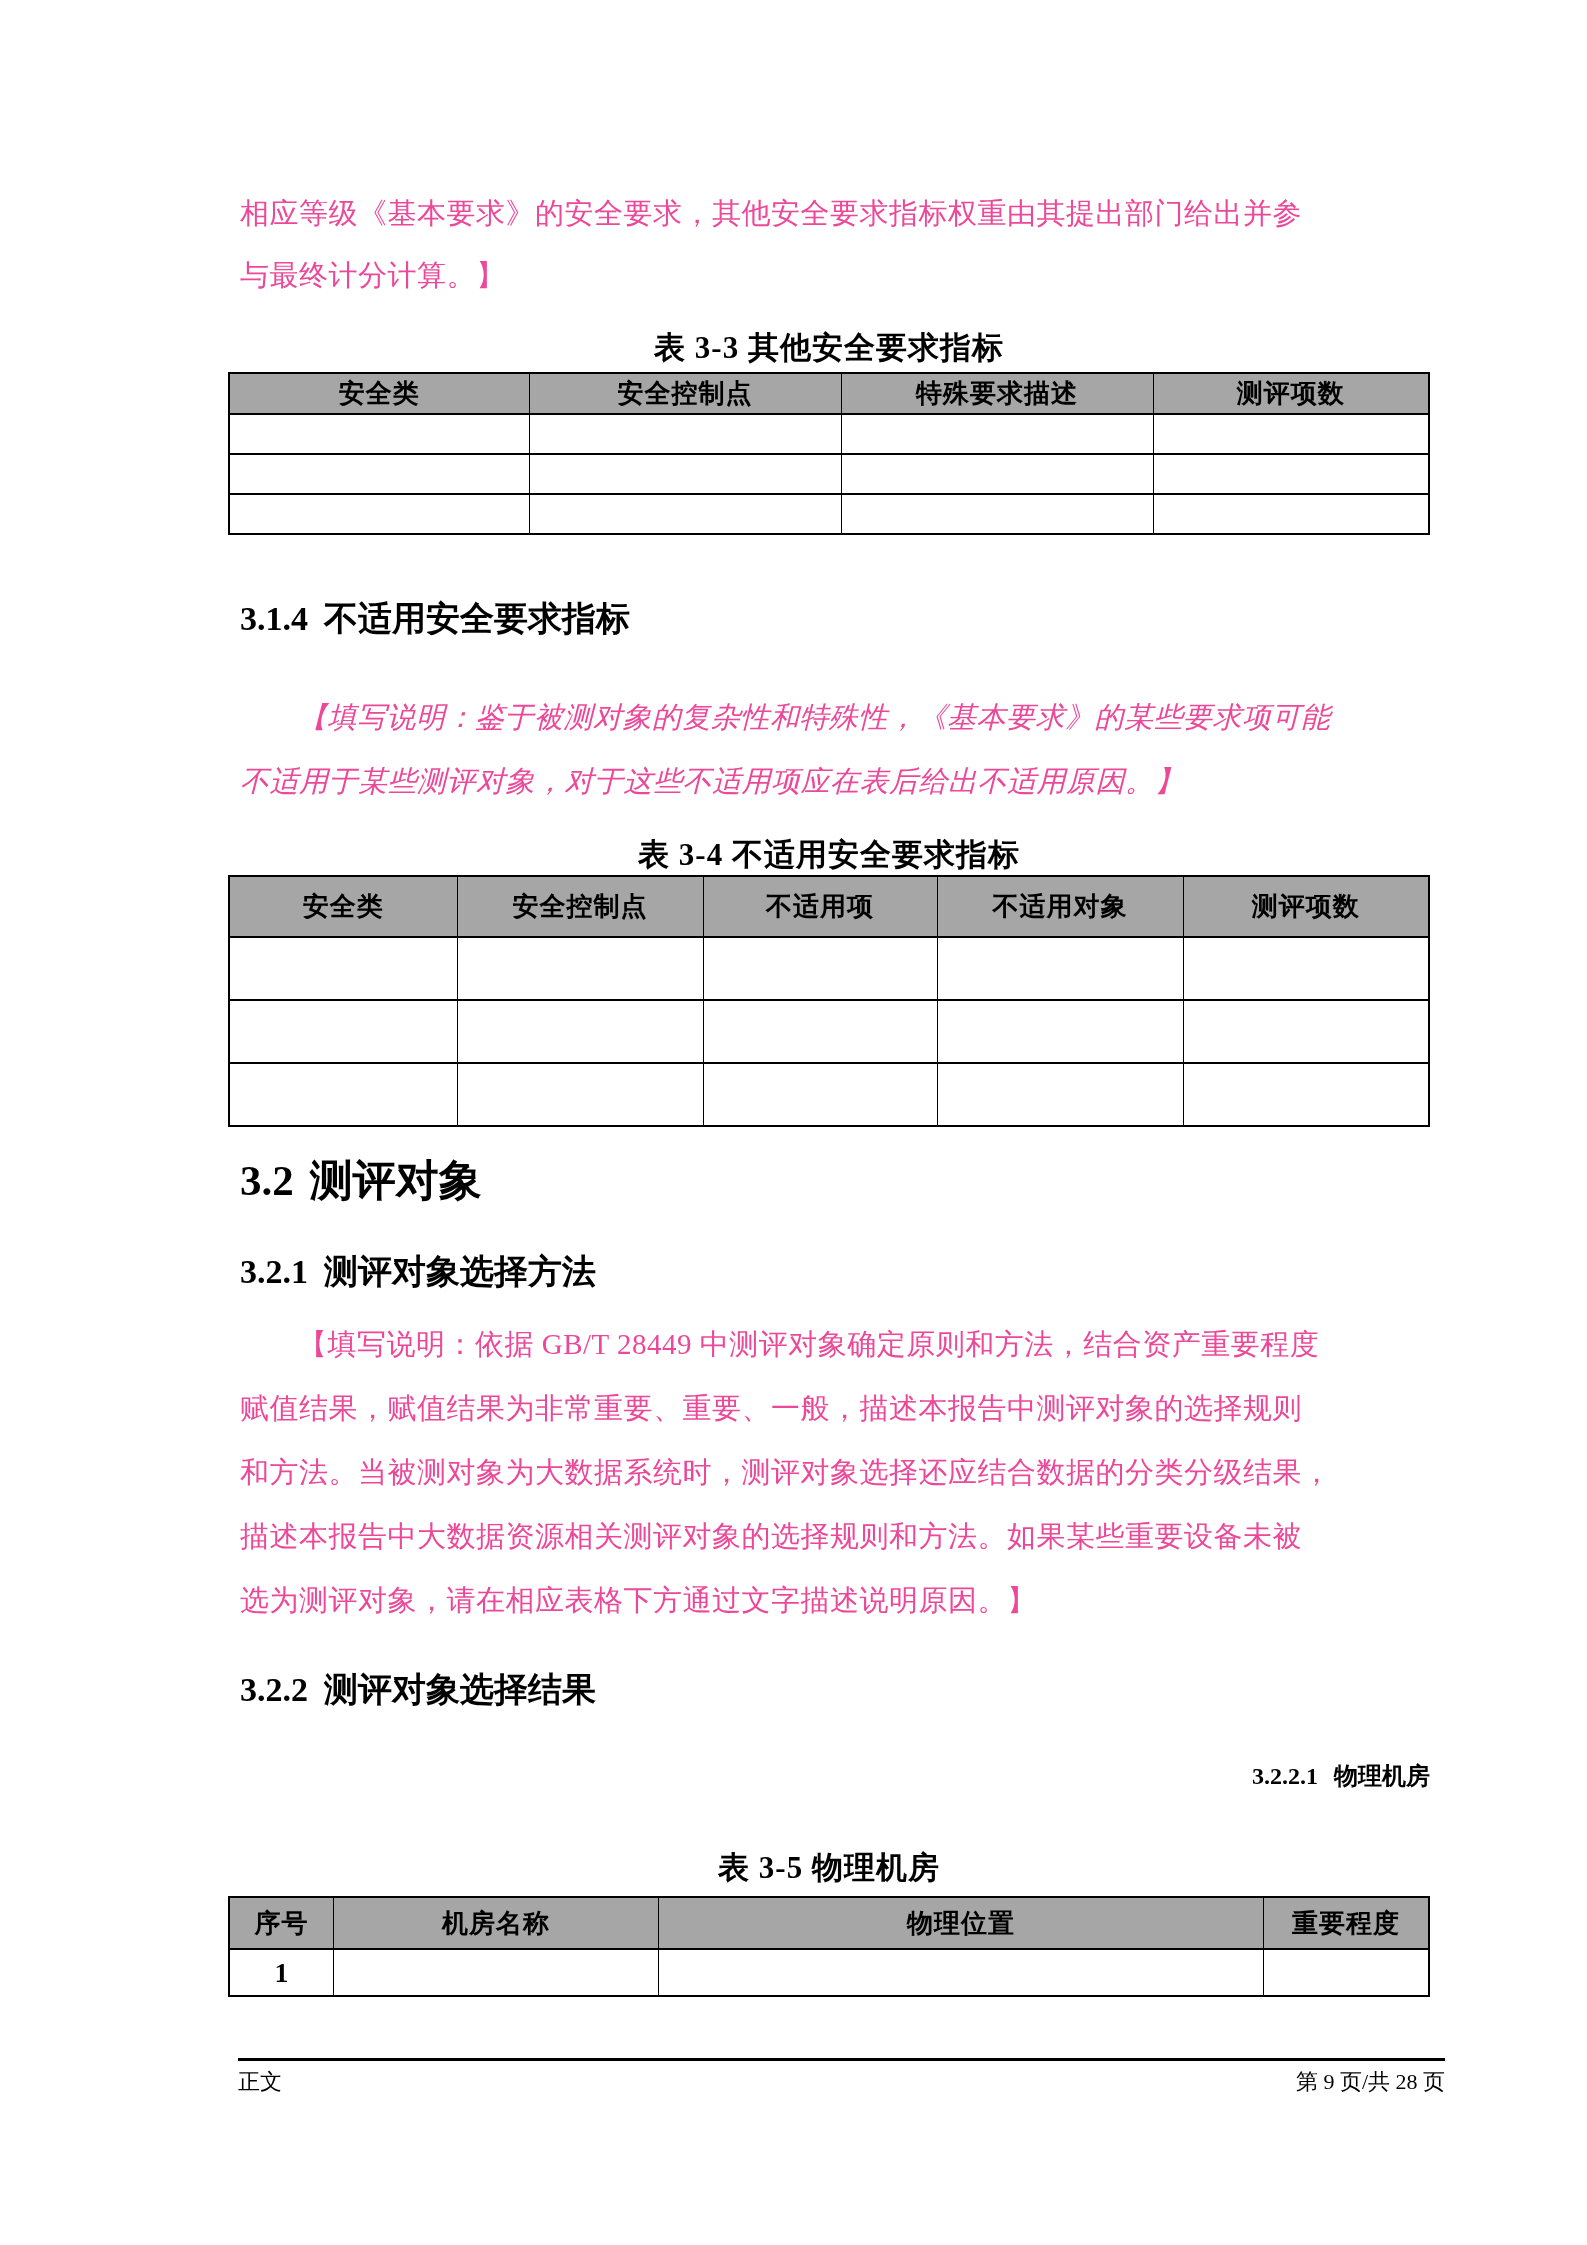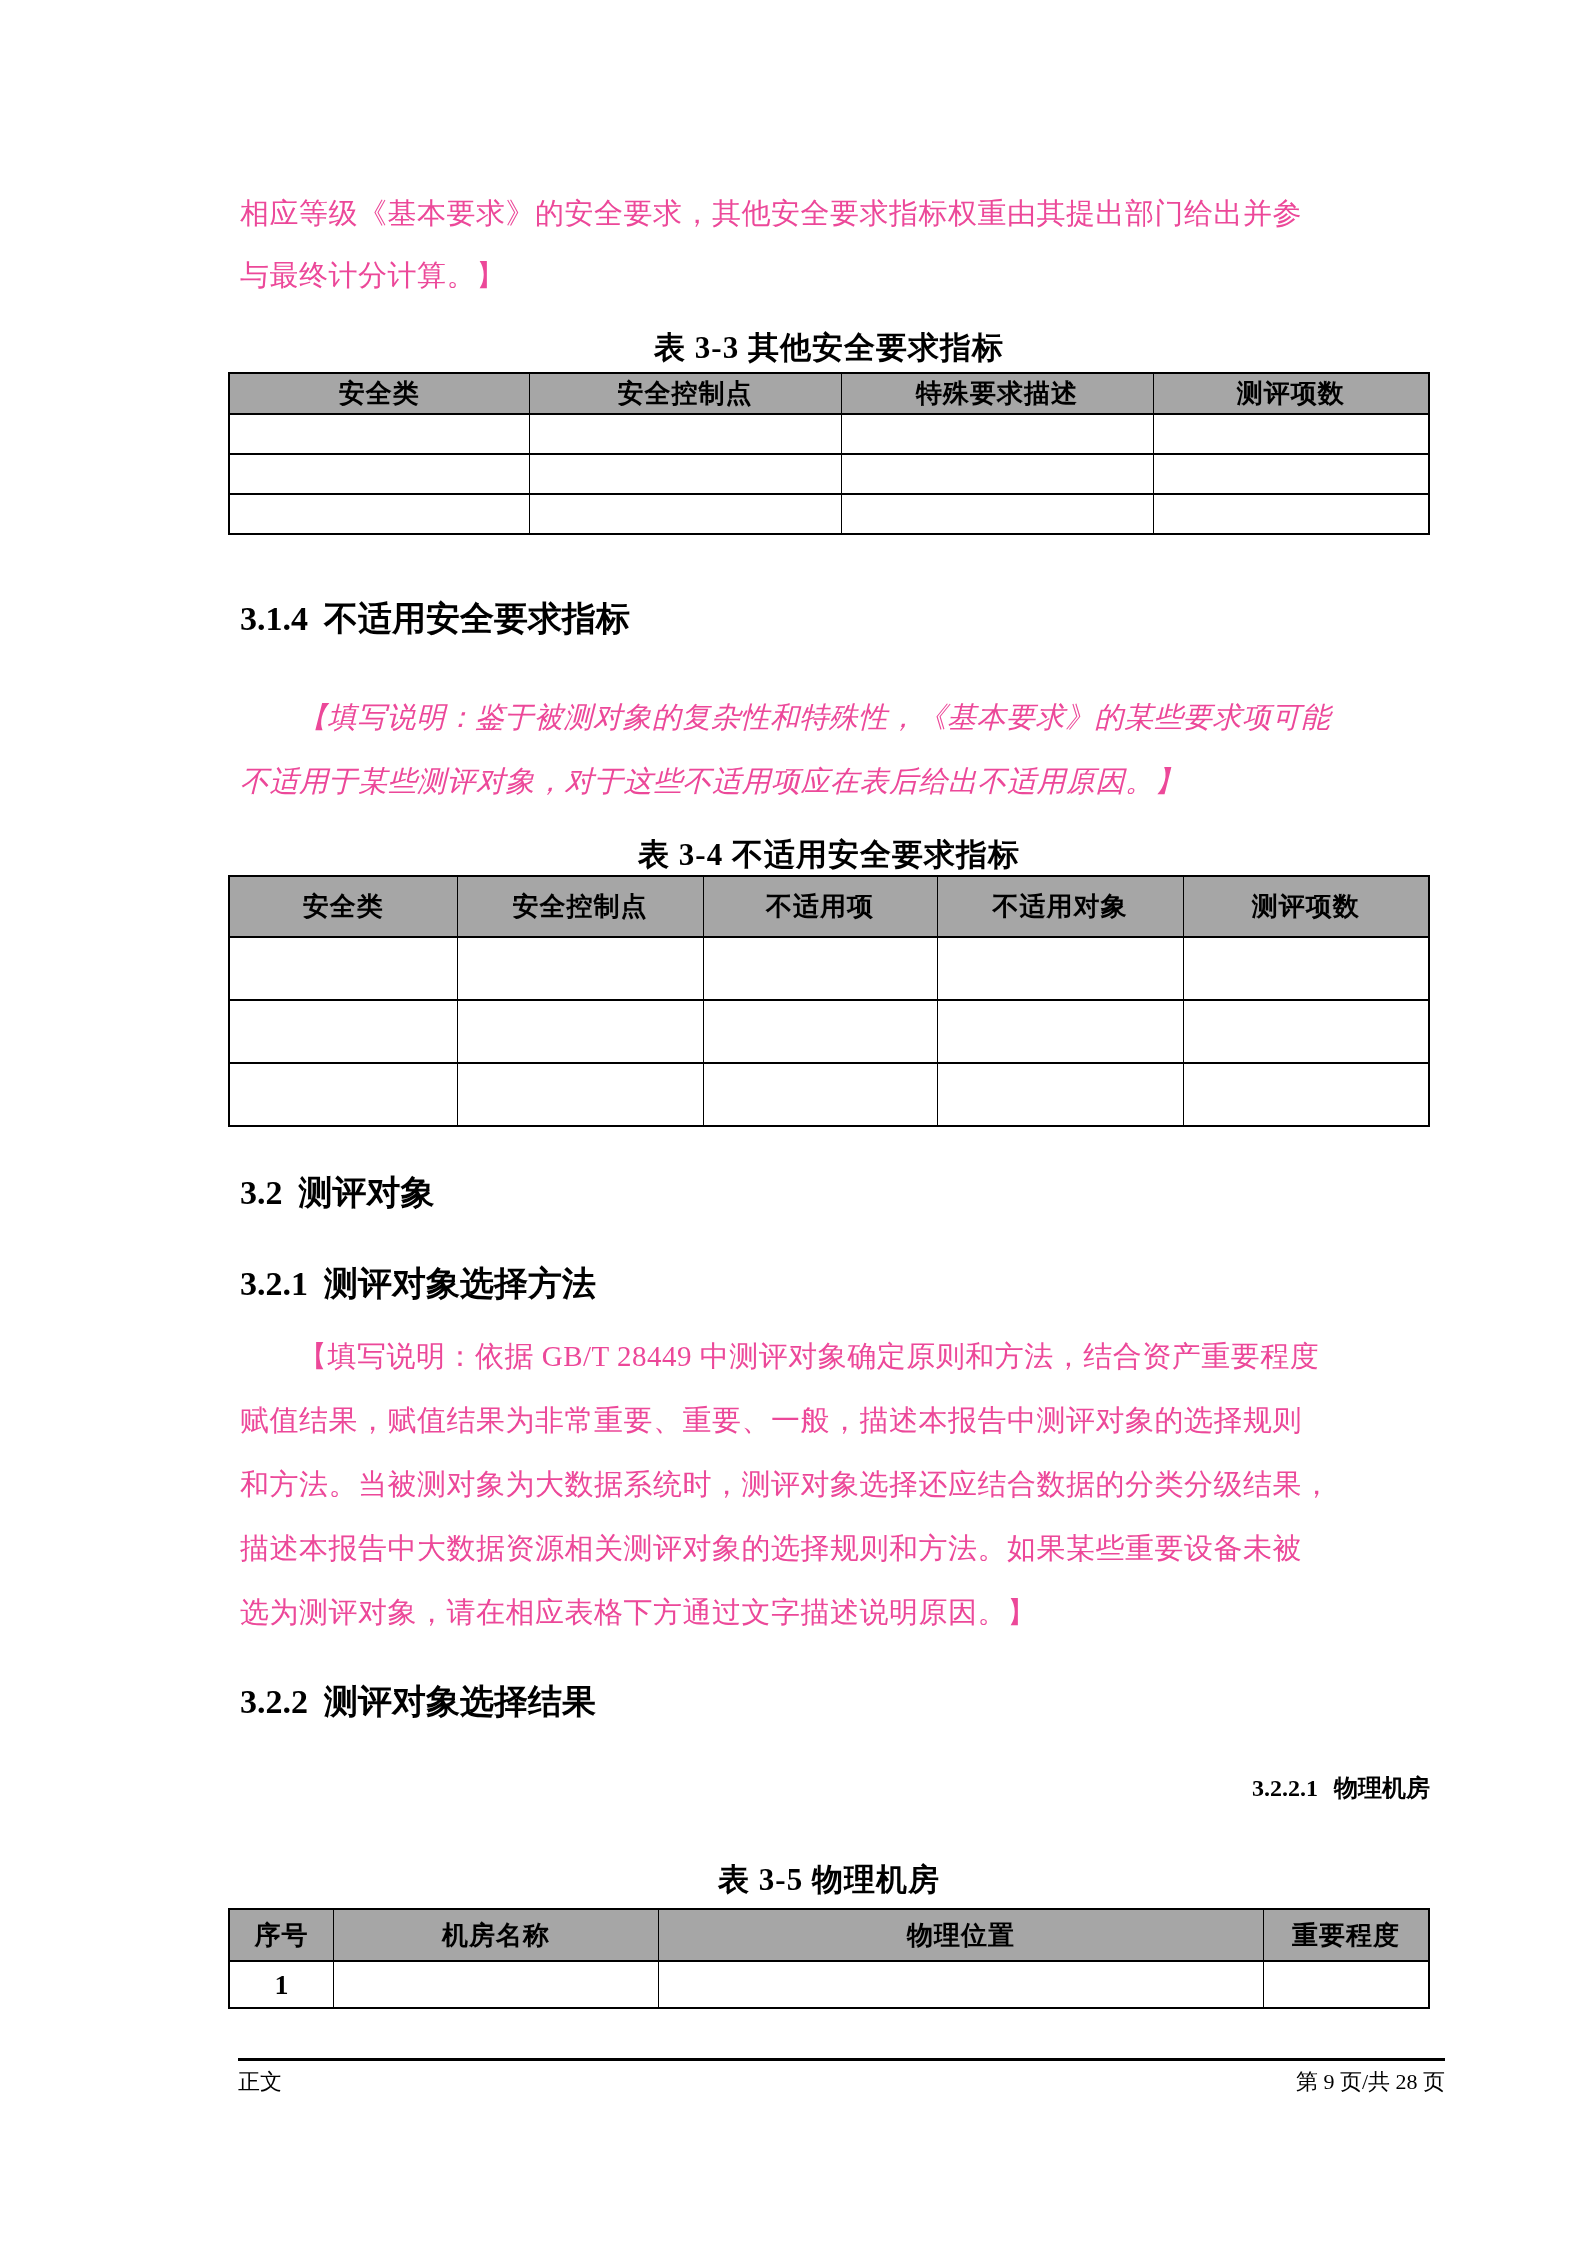--- a/index.html
+++ b/index.html
@@ -40,21 +40,21 @@
     line-height: 32px;
     letter-spacing: 1px;
   }
   .caption-33 { margin-top: 26px; }
   .caption-34 { margin-top: 26px; }
   .caption-35 { margin-top: 54px; }
 
   
   .heading { font-weight: bold; margin-left: 12px; white-space: nowrap; }
   .h-314  { margin-top: 62px; font-size: 34px; line-height: 44px; }
-  .h-32   { margin-top: 43px; font-size: 34px; line-height: 46px; }
+  .h-32   { margin-top: 31px; font-size: 43px; line-height: 46px; }
   .h-321  { margin-top: 46px; font-size: 34px; line-height: 44px; }
   .h-322  { margin-top: 36px; font-size: 34px; line-height: 44px; }
   .h-3221 { margin-top: 42px; font-size: 24px; line-height: 44px; text-align: right; }
   .h-num { margin-right: 16px; }
 
   
   table {
     width: 100%;
     border-collapse: collapse;
     table-layout: fixed;

